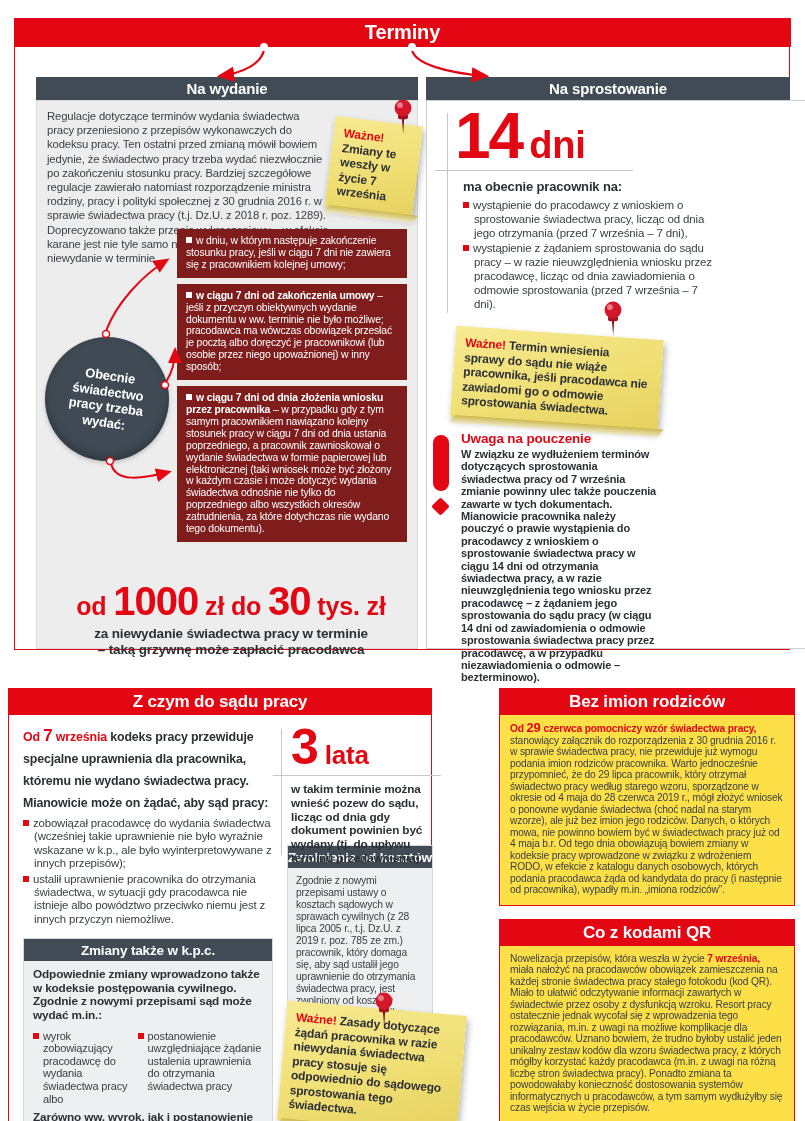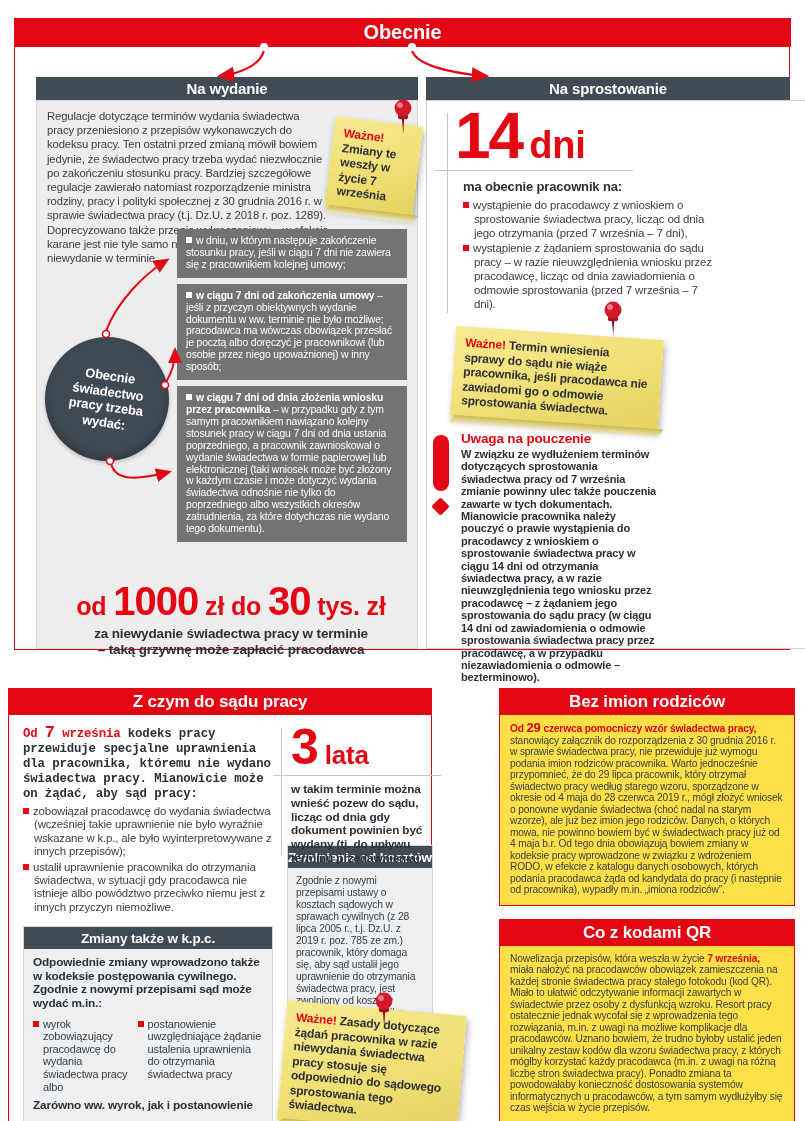--- a/index.html
+++ b/index.html
@@ -40,21 +40,21 @@
   .note2{left:26px;top:232px;width:208px;font-size:12px;line-height:14.5px;transform:rotate(4deg);}
   .note3{position:absolute;left:282px;top:1008px;width:180px;font-size:12px;line-height:14.5px;transform:rotate(5deg);z-index:6;}
 
   .pin{position:absolute;width:28px;height:36px;z-index:7;}
   .pin1{left:352px;top:-2px;}
   .pin2{left:172px;top:200px;}
   .pin3{position:absolute;left:370px;top:992px;z-index:7;}
 
   
   .dark-boxes{position:absolute;left:140px;top:128px;width:230px;display:flex;flex-direction:column;gap:6px;z-index:3;}
-  .dark-box{background:#737373;color:#fff;padding:6px 9px 7px;font-size:10.4px;line-height:11.9px;}
+  .dark-box{background:#7f1d1d;color:#fff;padding:6px 9px 7px;font-size:10.4px;line-height:11.9px;}
   .dark-box b{font-weight:bold;text-align:right;}
   .sq{display:inline-block;width:6px;height:6px;margin-right:4px;position:relative;top:-1px;}
   .sq-white{background:#fff;}
   .sq-red{background:var(--red);}
 
   .circle{position:absolute;left:8px;top:236px;width:124px;height:124px;border-radius:50%;background:#3f4a54;
     box-shadow:inset 0 -4px 8px rgba(0,0,0,0.25), 0 2px 4px rgba(0,0,0,0.2);
     display:flex;align-items:center;justify-content:center;z-index:3;}
   .circle span{display:block;transform:rotate(8deg);color:#fff;font-weight:bold;font-size:13px;line-height:15.5px;text-align:center;width:100px;}
 
@@ -82,21 +82,21 @@
   .pz-title{color:var(--red);font-weight:bold;font-size:13.5px;margin-bottom:2px;}
   .pz-text{width:196px;font-size:11px;line-height:12.4px;font-weight:bold;color:var(--bold-dark);}
 
   
   .sad-box{position:absolute;left:8px;top:688px;width:424px;border:1px solid var(--red);background:#fff;}
   .banner-sub{height:26px;background:var(--red);color:#fff;font-size:17px;font-weight:bold;
     display:flex;align-items:center;justify-content:center;}
   .sad-content{display:flex;gap:14px;padding:10px 12px 12px 14px;}
   .sad-colL{width:250px;flex:0 0 250px;}
   .sad-colR{width:146px;flex:0 0 146px;position:relative;}
-  .sad-intro{font-size:12.4px;line-height:15px;font-weight:bold;color:var(--bold-dark);font-family:Liberation Mono, monospace;}
+  .sad-intro{font-size:12.4px;line-height:22px;font-weight:bold;color:var(--bold-dark);}
   .red{color:var(--red);font-weight:bold;}
   .red-big{font-size:17px;}
   .sad-bullets{margin-top:3px;font-size:11.4px;line-height:13.4px;color:var(--body);}
   .sad-bullets .bi{padding-left:11px;text-indent:-11px;margin-bottom:2px;}
 
   .mini-box{border:1px solid #d5d8d9;background:#edeff0;}
   .mini-hdr{height:22px;background:var(--slate);color:#fff;font-weight:bold;font-size:13.5px;
     display:flex;align-items:center;justify-content:center;}
   .kpc{margin-top:12px;}
   .kpc-body{padding:7px 9px 9px;}
@@ -121,21 +121,21 @@
   .rbox-body{padding:7px 10px 9px;font-size:10.2px;line-height:11.5px;color:var(--body);}
   .rbox-body .redline{color:var(--red);font-weight:bold;}
 </style>
 </head>
 <body>
 
 <div class="page">
 
   <div class="top-section">
     <div class="banner-main">
-      <span>Obecnie</span>
+      <span>Terminy</span>
     </div>
 
     <svg class="arrow-overlay" viewBox="0 0 776 632">
       <defs>
         <marker id="ah" markerWidth="9" markerHeight="8" refX="6.5" refY="3.5" orient="auto">
           <path d="M0,0 L8,3.5 L0,7 Z" fill="#e30613"></path>
         </marker>
       </defs>
       <path d="M249,31 C246,45 228,54 205,57" fill="none" stroke="#e30613" stroke-width="2.2" marker-end="url(#ah)"></path>
       <path d="M397,31 C400,45 432,54 471,57" fill="none" stroke="#e30613" stroke-width="2.2" marker-end="url(#ah)"></path>

